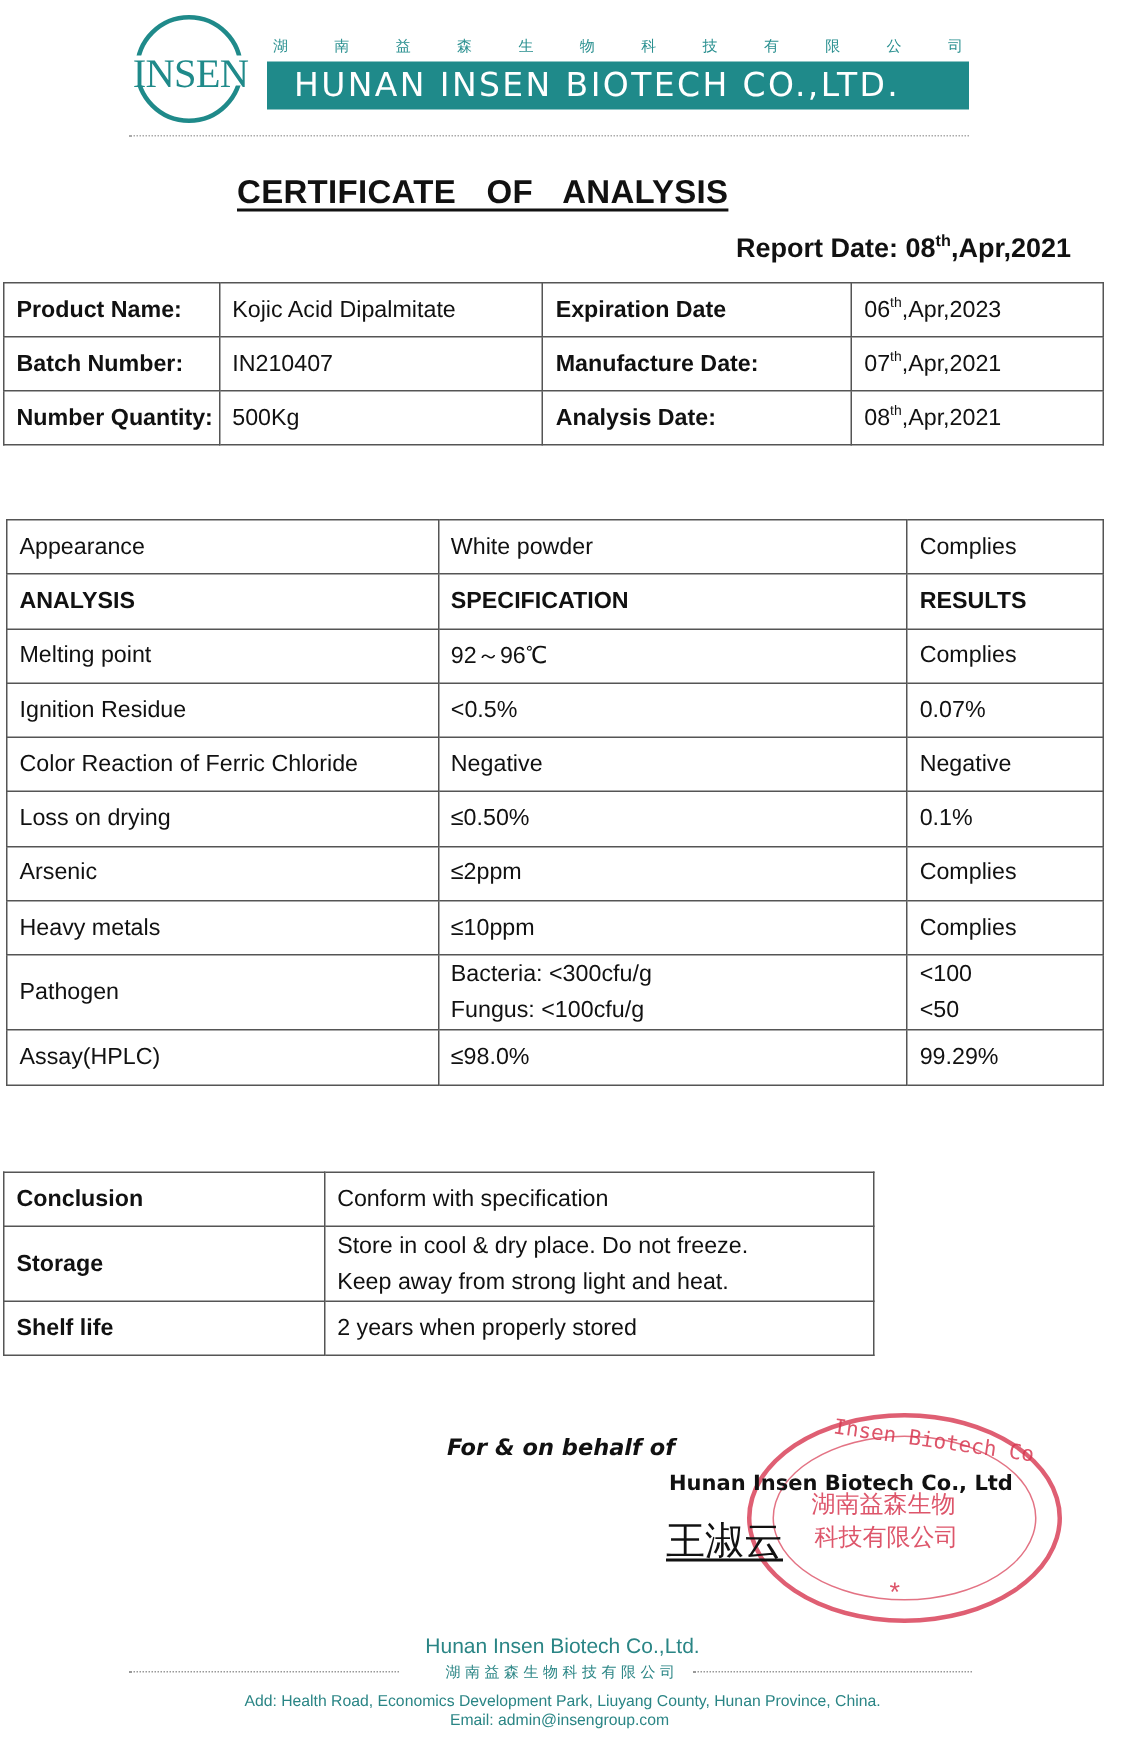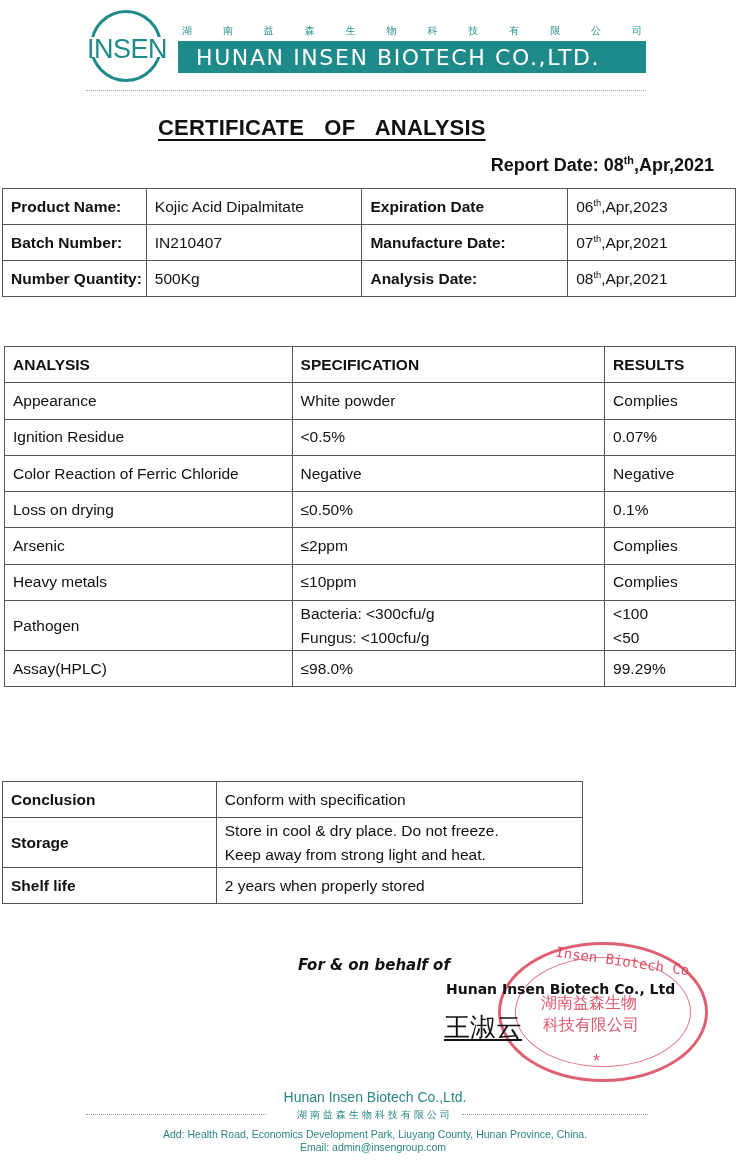--- a/index.html
+++ b/index.html
@@ -3,21 +3,21 @@
   <meta charset="utf-8">
   <style>
     * { box-sizing: border-box; margin: 0; padding: 0; }
     html, body { width: 750px; height: 1171px; background: #fff; overflow: hidden; }
     body { position: relative; font-family: "Liberation Sans", sans-serif; color: #111; }
 
     
     .logo-wrap { position: absolute; left: 84px; top: 10px; width: 86px; height: 72px; }
     .logo-ring { position: absolute; left: 6px; top: 0; width: 72px; height: 72px; border: 3px solid #1f8a8a; border-radius: 50%; }
     .logo-ring-mask { position: absolute; left: 0; top: 27px; width: 86px; height: 20px; background: #fff; }
-    .logo-text { position: absolute; left: 0; top: 24px; width: 86px; text-align: center; font-size: 27px; color: #1f8a8a; letter-spacing: -0.5px; font-family: Liberation Sans, sans-serif; }
+    .logo-text { position: absolute; left: 0; top: 24px; width: 86px; text-align: center; font-size: 27px; color: #1f8a8a; letter-spacing: -0.5px; font-family: Liberation Serif, serif; }
     .cn-name-top { position: absolute; left: 182px; top: 24px; width: 460px; display: flex; justify-content: space-between; font-size: 10px; color: #2a9090; }
     .banner { position: absolute; left: 178px; top: 41px; width: 468px; height: 32px; background: #1f8a8a; color: #fff; font-size: 22px; letter-spacing: 1.6px; padding-left: 18px; line-height: 33px; font-family: "DejaVu Sans", sans-serif; }
     .header-dots { position: absolute; left: 86px; top: 90px; width: 560px; border-top: 1px dotted #aaa; }
 
     
     .title { position: absolute; left: 158px; top: 115px; font-size: 22px; font-weight: bold; text-decoration: underline; text-underline-offset: 4px; word-spacing: 14px; letter-spacing: 0.2px; }
     .report-date { position: absolute; right: 36px; top: 155px; font-size: 18px; font-weight: bold; }
     sup { font-size: 0.6em; vertical-align: super; line-height: 0; }
 
     table { border-collapse: collapse; position: absolute; }
@@ -114,27 +114,32 @@
   </table>
 
 <table class="analysis-table">
   <colgroup>
       <col style="width:288px">
       <col style="width:313px">
       <col style="width:131px">
     </colgroup>
   <tbody>
       <tr>
+    <td>Appearance</td>
+    <td>White powder</td>
+    <td>Complies</td>
+  </tr>
+  <tr>
     <th>ANALYSIS</th>
     <th>SPECIFICATION</th>
     <th>RESULTS</th>
   </tr>
   <tr>
-    <td>Appearance</td>
-    <td>White powder</td>
+    <td>Melting point</td>
+    <td>92～96℃</td>
     <td>Complies</td>
   </tr>
   <tr>
     <td>Ignition Residue</td>
     <td>&lt;0.5%</td>
     <td>0.07%</td>
   </tr>
   <tr>
     <td>Color Reaction of Ferric Chloride</td>
     <td>Negative</td>

